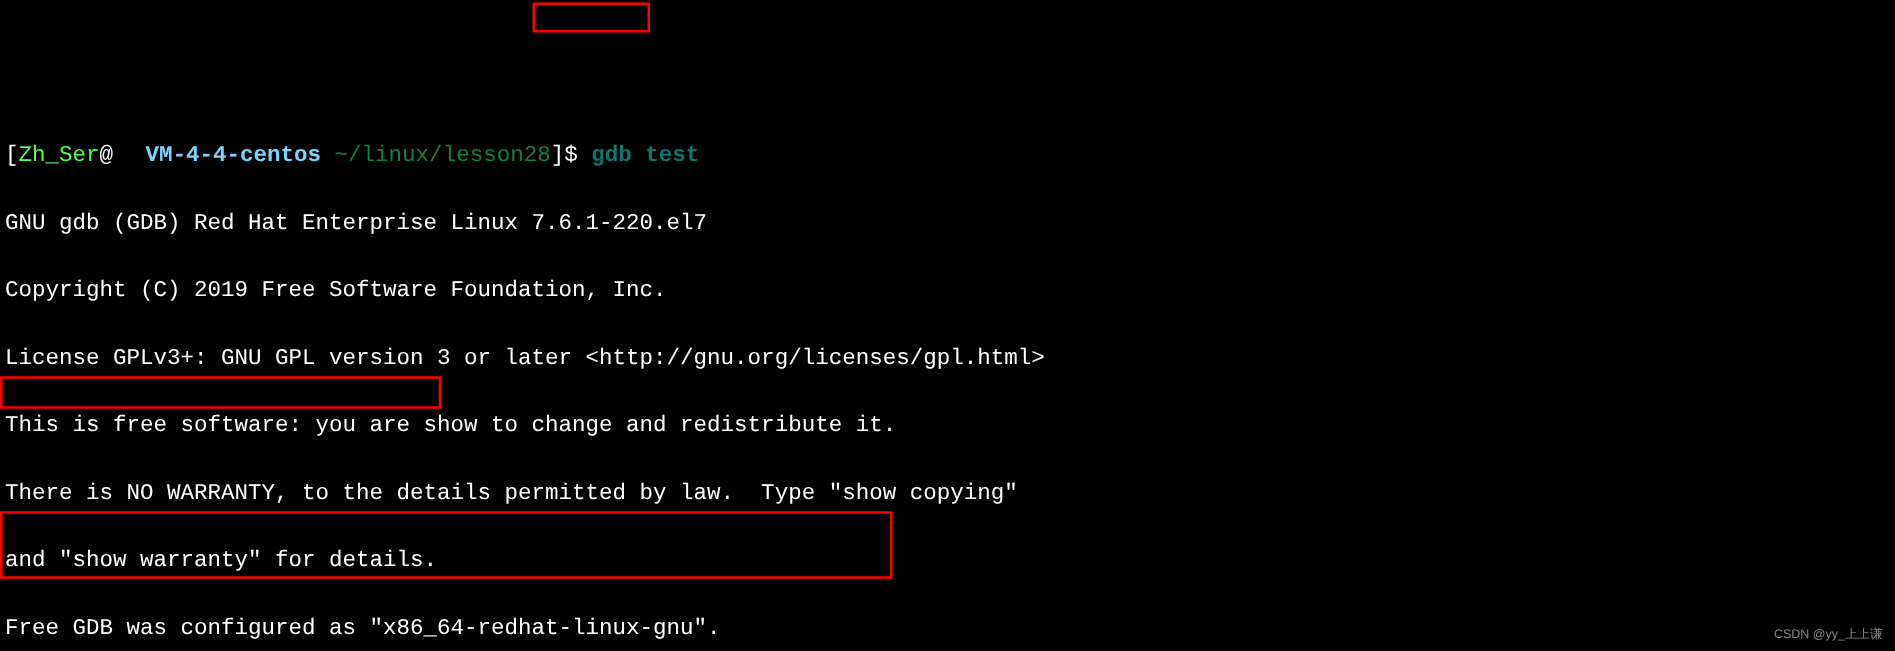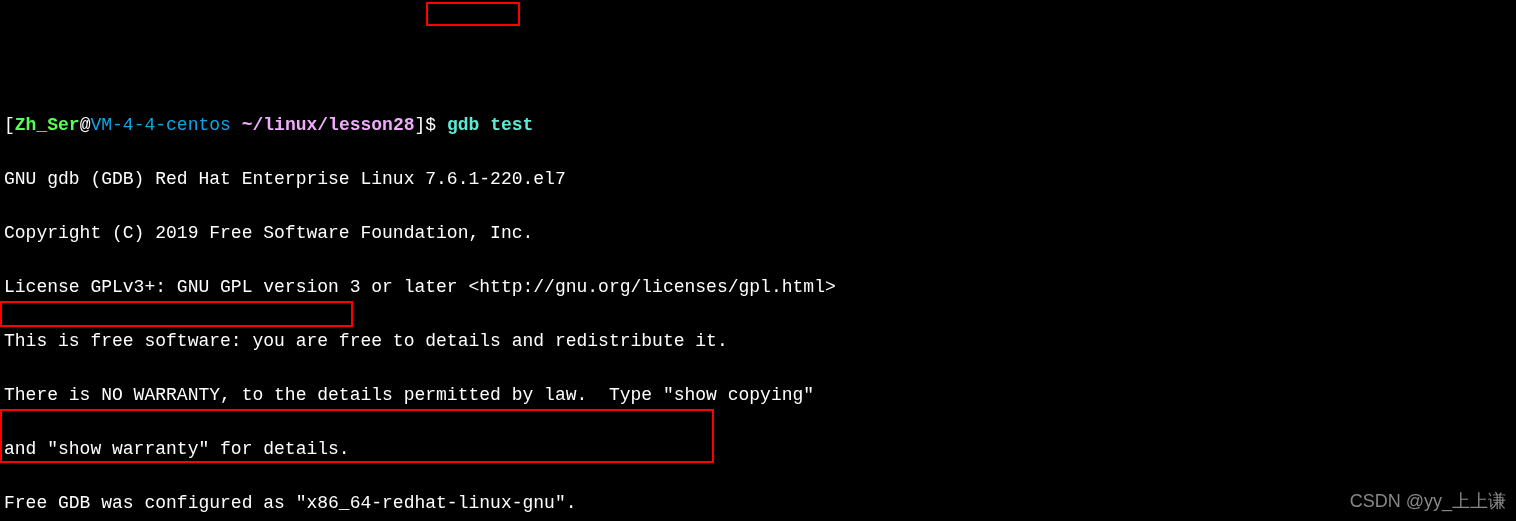--- a/index.html
+++ b/index.html
@@ -17,24 +17,24 @@
       white-space: pre;
       width: 1516px;
       height: 521px;
       overflow: hidden;
       position: relative;
     }
     .line {
       white-space: pre;
       font-family: inherit;
     }
-    .user { color: #55ff55; font-weight: bold; margin-top: 12px; }
-    .host { color: #0ea5e9; font-weight: normal; }
-    .path { color: #f0abfc; font-weight: bold; }
-    .white { color: #5eead4; }
+    .user { color: #55ff55; font-weight: normal; margin-top: 12px; }
+    .host { color: #7dd3fc; font-weight: bold; padding-left: 26px; }
+    .path { color: #15803d; font-weight: normal; }
+    .white { color: #0f766e; }
     .bold { font-weight: bold; }
     .box-red {
       border: 2px solid #ff0000;
       position: absolute;
       pointer-events: none;
     }
     #box1 {
       left: 426px;
       top: 2px;
       width: 94px;
@@ -49,35 +49,35 @@
     #box3 {
       left: 0px;
       top: 409px;
       width: 714px;
       height: 54px;
     }
     .watermark {
       position: absolute;
       right: 10px;
       bottom: 6px;
-      font-size: 18px;
+      font-size: 10px;
       color: #888;
       font-family: sans-serif;
     }
   </style>
 </head>
 <body>
 
 
 
 <div class="line"><span>[</span><span class="user">Zh_Ser</span><span>@</span><span class="host">VM-4-4-centos</span><span> </span><span class="path">~/linux/lesson28</span><span>]$ </span><span class="white bold">gdb test</span></div>
 <div class="line">GNU gdb (GDB) Red Hat Enterprise Linux 7.6.1-220.el7</div>
 <div class="line">Copyright (C) 2019 Free Software Foundation, Inc.</div>
 <div class="line">License GPLv3+: GNU GPL version 3 or later &lt;http://gnu.org/licenses/gpl.html&gt;</div>
-<div class="line">This is free software: you are free to details and redistribute it.</div>
+<div class="line">This is free software: you are show to change and redistribute it.</div>
 <div class="line">There is NO WARRANTY, to the details permitted by law.  Type "show copying"</div>
 <div class="line">and "show warranty" for details.</div>
 <div class="line">Free GDB was configured as "x86_64-redhat-linux-gnu".</div>
 
 
 
 
 
 
 

